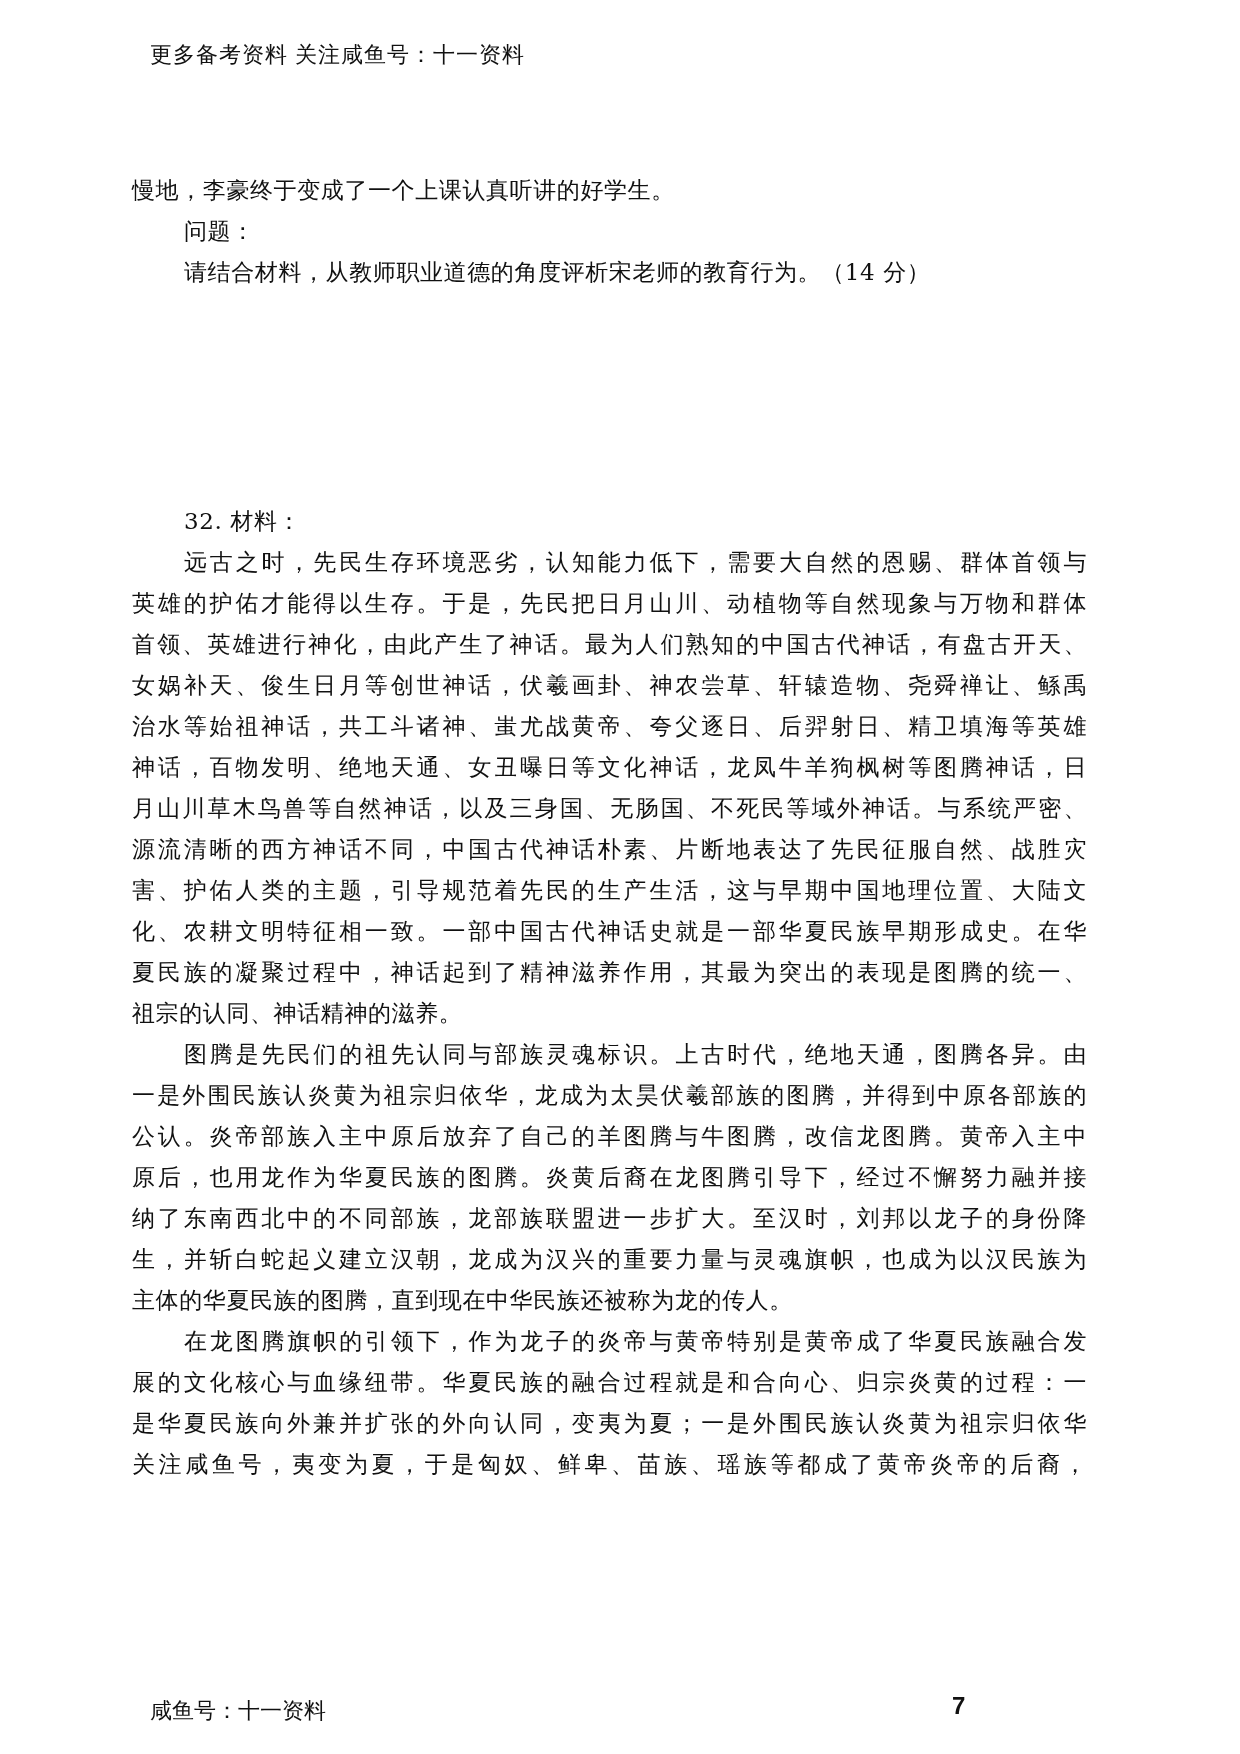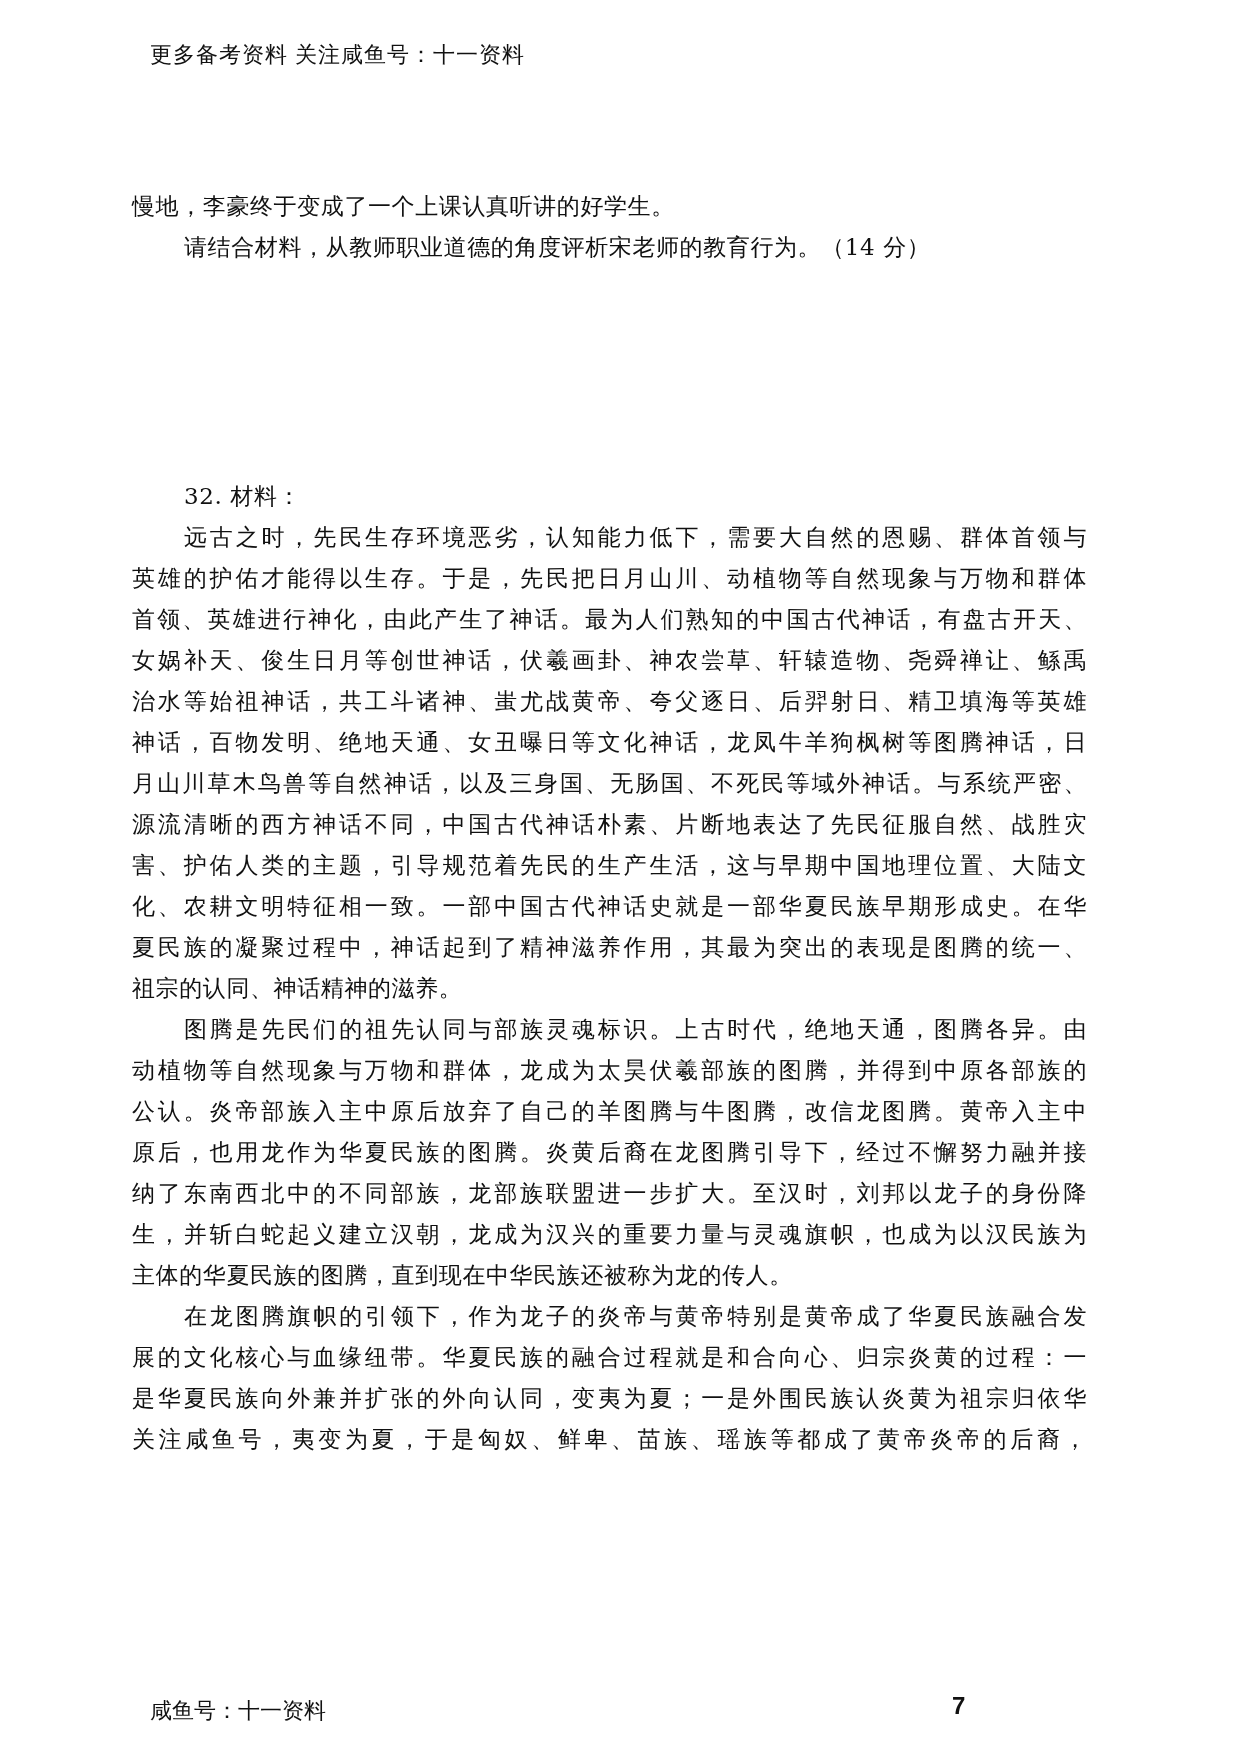--- a/index.html
+++ b/index.html
@@ -7,21 +7,21 @@
       width: 1240px; height: 1754px; position: relative; overflow: hidden;
       font-family: "DejaVu Serif", "Liberation Serif", serif;
       color: #111111;
     }
     .header {
       position: absolute; left: 150px; top: 40px;
       font-family: Liberation Sans, sans-serif;
       font-size: 22px; letter-spacing: 1px; color: #111;
     }
     .content {
-      position: absolute; left: 132px; top: 170px; width: 955px; margin-top: 16px;
+      position: absolute; left: 132px; top: 170px; width: 955px;
     }
     .line {
       height: 41px; line-height: 41px;
       font-size: 23px;
       white-space: nowrap;
       text-align-last: justify;
       text-align: justify;
       letter-spacing: 0.6px;
     }
     .line.short { text-align-last: left; }
@@ -39,20 +39,21 @@
     }
   </style>
 </head>
 <body>
 
 <div class="header">更多备考资料 关注咸鱼号：十一资料</div>
 
 <div class="content">
   <div>
     <div class="line short">慢地，李豪终于变成了一个上课认真听讲的好学生。</div>
+    <div class="line short indent">问题：</div>
     <div class="line short indent">请结合材料，从教师职业道德的角度评析宋老师的教育行为。（14 分）</div>
   </div>
 
   <div class="gap"></div>
 
   <div>
     <div class="line short indent">32. 材料：</div>
 
     <div>
       <div class="line indent">远古之时，先民生存环境恶劣，认知能力低下，需要大自然的恩赐、群体首领与</div>
@@ -64,21 +65,21 @@
       <div class="line">月山川草木鸟兽等自然神话，以及三身国、无肠国、不死民等域外神话。与系统严密、</div>
       <div class="line">源流清晰的西方神话不同，中国古代神话朴素、片断地表达了先民征服自然、战胜灾</div>
       <div class="line">害、护佑人类的主题，引导规范着先民的生产生活，这与早期中国地理位置、大陆文</div>
       <div class="line">化、农耕文明特征相一致。一部中国古代神话史就是一部华夏民族早期形成史。在华</div>
       <div class="line">夏民族的凝聚过程中，神话起到了精神滋养作用，其最为突出的表现是图腾的统一、</div>
       <div class="line short">祖宗的认同、神话精神的滋养。</div>
     </div>
 
     <div>
       <div class="line indent">图腾是先民们的祖先认同与部族灵魂标识。上古时代，绝地天通，图腾各异。由</div>
-      <div class="line">动植物等自然现象与万物和群体，龙成为太昊伏羲部族的图腾，并得到中原各部族的</div>
+      <div class="line">一是外围民族认炎黄为祖宗归依华，龙成为太昊伏羲部族的图腾，并得到中原各部族的</div>
       <div class="line">公认。炎帝部族入主中原后放弃了自己的羊图腾与牛图腾，改信龙图腾。黄帝入主中</div>
       <div class="line">原后，也用龙作为华夏民族的图腾。炎黄后裔在龙图腾引导下，经过不懈努力融并接</div>
       <div class="line">纳了东南西北中的不同部族，龙部族联盟进一步扩大。至汉时，刘邦以龙子的身份降</div>
       <div class="line">生，并斩白蛇起义建立汉朝，龙成为汉兴的重要力量与灵魂旗帜，也成为以汉民族为</div>
       <div class="line short">主体的华夏民族的图腾，直到现在中华民族还被称为龙的传人。</div>
     </div>
 
     <div>
       <div class="line indent">在龙图腾旗帜的引领下，作为龙子的炎帝与黄帝特别是黄帝成了华夏民族融合发</div>
       <div class="line">展的文化核心与血缘纽带。华夏民族的融合过程就是和合向心、归宗炎黄的过程：一</div>

